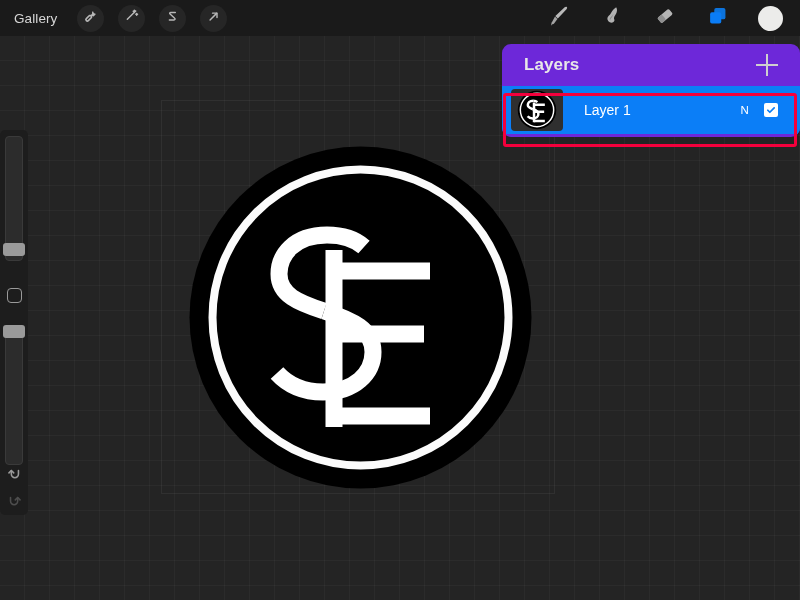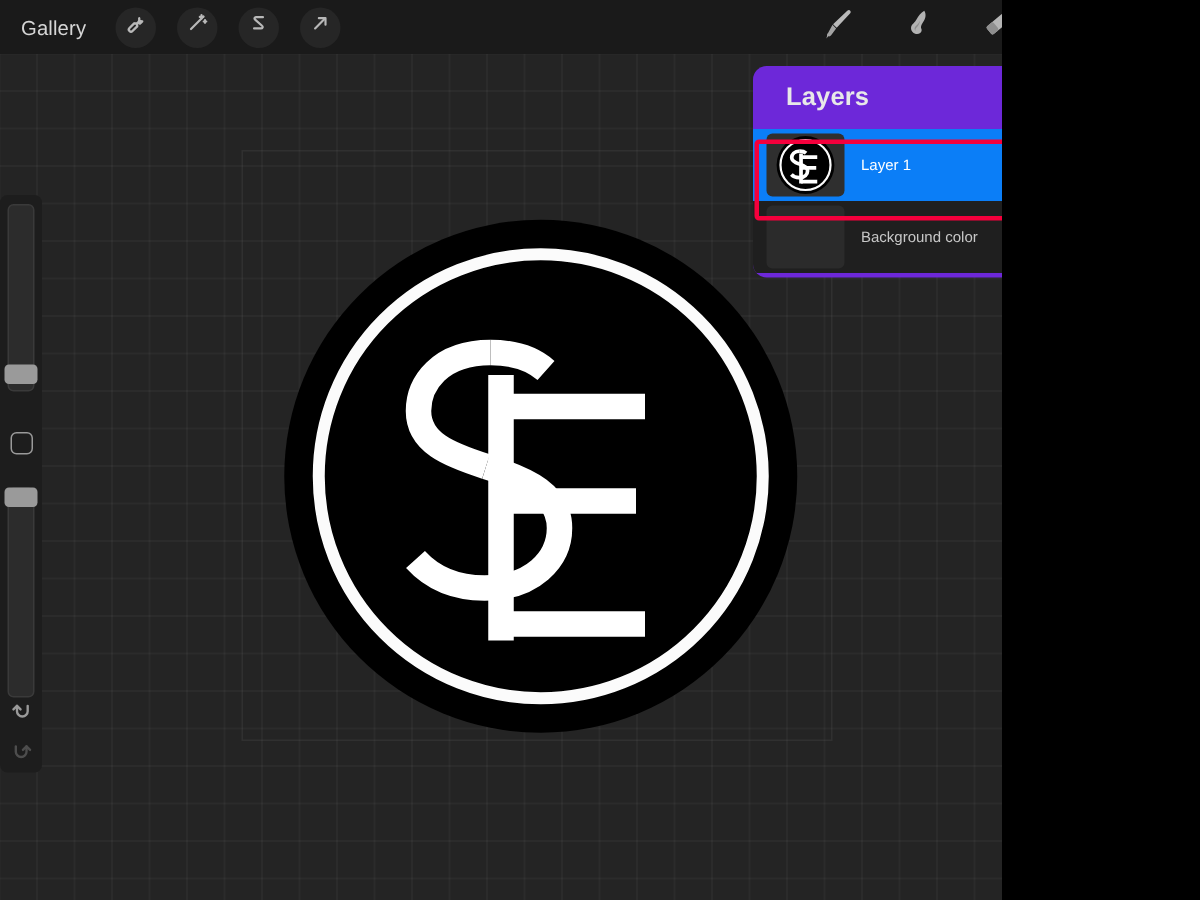--- a/index.html
+++ b/index.html
@@ -2,21 +2,21 @@
 <html><head>
 <meta charset="utf-8">
 <style>
   html, body {
     margin: 0;
     padding: 0;
     background: #000;
   }
   #app {
     position: relative;
-    width: 668px;
+    width: 800px;
     height: 600px;
     overflow: hidden;
     font-family: "Liberation Sans", sans-serif;
     background: #252525;
     -webkit-font-smoothing: antialiased;
   }
 
   
   .canvas-area {
     position: absolute;
@@ -184,22 +184,22 @@
     flex: none;
     overflow: hidden;
     background: #2f2f2f;
     display: flex;
     align-items: center;
     justify-content: center;
   }
   .layer-thumb.plain { background: #2b2b2b; }
 
   .layer-name {
-    margin-left: 11px;
-    font-size: 10px;
+    margin-left: 21px;
+    font-size: 14px;
     color: #ffffff;
   }
   .layer-name.dim { color: #c7c7c7; }
 
   .layer-right {
     margin-left: auto;
     display: flex;
     align-items: center;
     margin-right: 22px;
     gap: 15px;
@@ -406,24 +406,17 @@
       <div class="layer-right">
         <div class="blend-mode">N</div>
         <div class="chk on">
           <svg width="10" height="10" viewBox="0 0 12 12" fill="none" stroke="#0b7ef7" stroke-width="2.1" stroke-linecap="round" stroke-linejoin="round">
             <path d="M2.2 6.3 4.6 8.7 9.8 3.5"></path>
           </svg>
         </div>
       </div>
     </div>
 
-    <div class="layer-row bg-row">
-      <div class="layer-thumb plain"></div>
-      <div class="layer-name dim">Background color</div>
-      <div class="layer-right">
-        <div class="chk off"></div>
-      </div>
-    </div>
   </div>
 
   <div class="annotation-box"></div>
 
 </div>
 
 </body></html>

